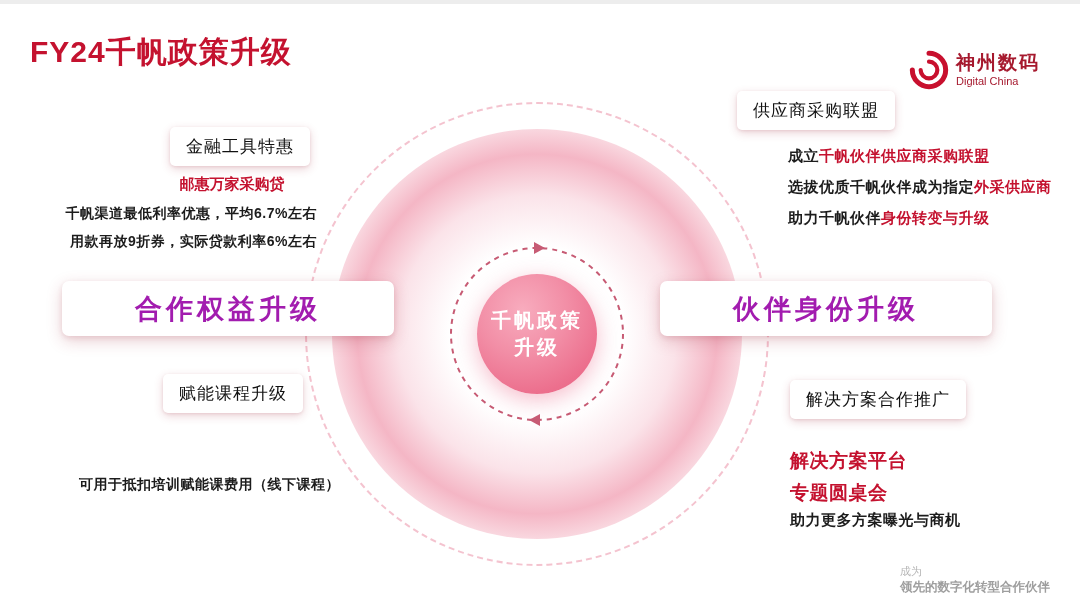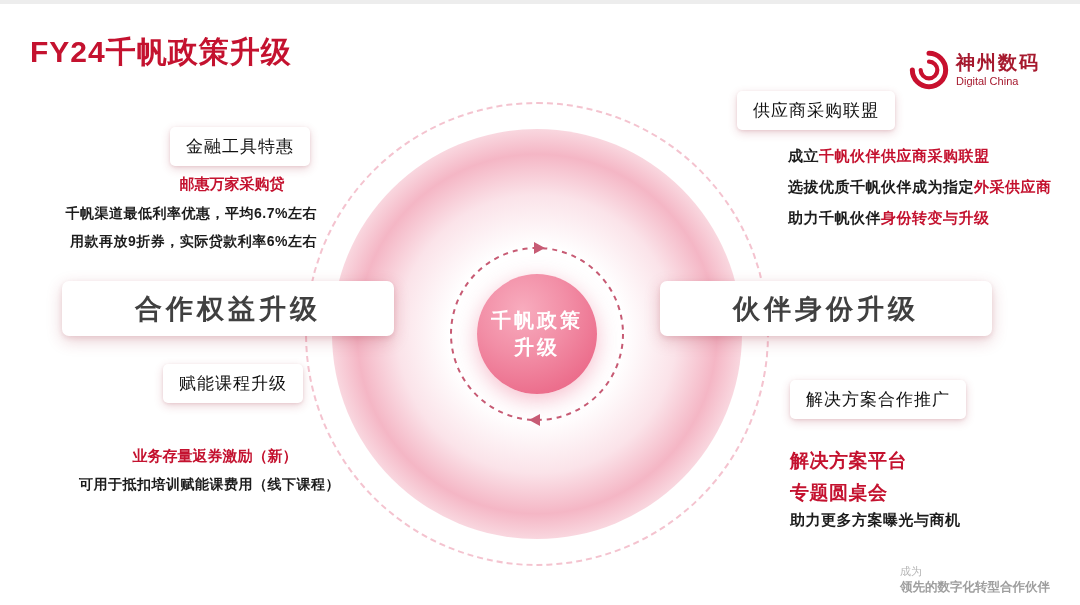--- a/index.html
+++ b/index.html
@@ -30,36 +30,36 @@
     box-shadow:0 6px 22px rgba(236,111,141,0.45);
     display:flex; flex-direction:column; align-items:center; justify-content:center; 
     color:#fff; font-weight:700; font-size:20px; letter-spacing:3px; }
 
   .tag-box { position:absolute; z-index:2; background:#fff; border-radius:5px;
     box-shadow:0 3px 10px rgba(160,40,60,0.20), 0 1px 3px rgba(160,40,60,0.12);
     padding:8px 16px; font-size:17px; font-weight:400; color:#111; letter-spacing:1px; }
   .main-box { position:absolute; z-index:2; background:#fff; border-radius:7px;
     box-shadow:0 5px 16px rgba(160,40,60,0.22), 0 2px 5px rgba(160,40,60,0.12);
     display:flex; align-items:center; justify-content:center; }
-  .main-label { font-size:27px; font-weight:800; color:#404040; letter-spacing:4px; }
+  .main-label { font-size:27px; font-weight:800; color:#a21caf; letter-spacing:4px; }
 
   .red-sub { position:absolute; z-index:2; color:#C4122F; font-weight:700; font-size:15px; text-align:center; }
   .body-line { position:absolute; z-index:2; color:#1c1c1c; font-weight:600; font-size:14px; text-align:right; letter-spacing:0.5px; }
   .r-line { position:absolute; z-index:2; font-size:15px; font-weight:600; color:#1c1c1c; letter-spacing:0.5px; }
   .r-line .red { color:#C4122F; font-weight:700; }
   .red-left { position:absolute; z-index:2; color:#C4122F; font-weight:700; font-size:19px; letter-spacing:0.5px; }
   .black-left { position:absolute; z-index:2; color:#1c1c1c; font-weight:600; font-size:15px; letter-spacing:0.5px; }
 
   
   .pos-l1 { left:170px; top:123px; }
   .pos-l1sub { left:82px; top:171px; width:300px; }
   .pos-l1a { left:17px; top:201px; width:300px; }
   .pos-l1b { left:17px; top:229px; width:300px; }
   .pos-lmain { left:62px; top:277px; width:332px; height:55px; }
-  .pos-l2 { left:163px; top:360px;text-align:center; }
+  .pos-l2 { left:163px; top:370px;text-align:center; }
   .pos-l2sub { left:65px; top:443px; width:300px; }
   .pos-l2a { left:0px; top:472px; width:340px; }
 
   .pos-r1 { left:737px; top:87px; }
   .pos-r1a { left:788px; top:143px; }
   .pos-r1b { left:788px; top:174px; }
   .pos-r1c { left:788px; top:205px; }
   .pos-rmain { left:660px; top:277px; width:332px; height:55px; }
   .pos-r2 { left:790px; top:376px; }
   .pos-r2red1 { left:790px; top:444px; }
@@ -111,21 +111,20 @@
   <div class="body-line pos-l1a">千帆渠道最低利率优惠，平均6.7%左右</div>
   <div class="body-line pos-l1b">用款再放9折券，实际贷款利率6%左右</div>
 
   <div class="main-box pos-lmain">
     <span class="main-label">合作权益升级</span>
   </div>
 
   <div class="tag-box pos-l2">
     <span>赋能课程升级</span>
   </div>
-  <div class="red-sub pos-l2sub">业务存量返券激励（新）</div>
   <div class="body-line pos-l2a">可用于抵扣培训赋能课费用（线下课程）</div>
 
   <div class="tag-box pos-r1">
     <span>供应商采购联盟</span>
   </div>
   <div class="r-line pos-r1a">
     <span>成立</span><span class="red">千帆伙伴供应商采购联盟</span>
   </div>
   <div class="r-line pos-r1b">
     <span>选拔优质千帆伙伴成为指定</span><span class="red">外采供应商</span>

